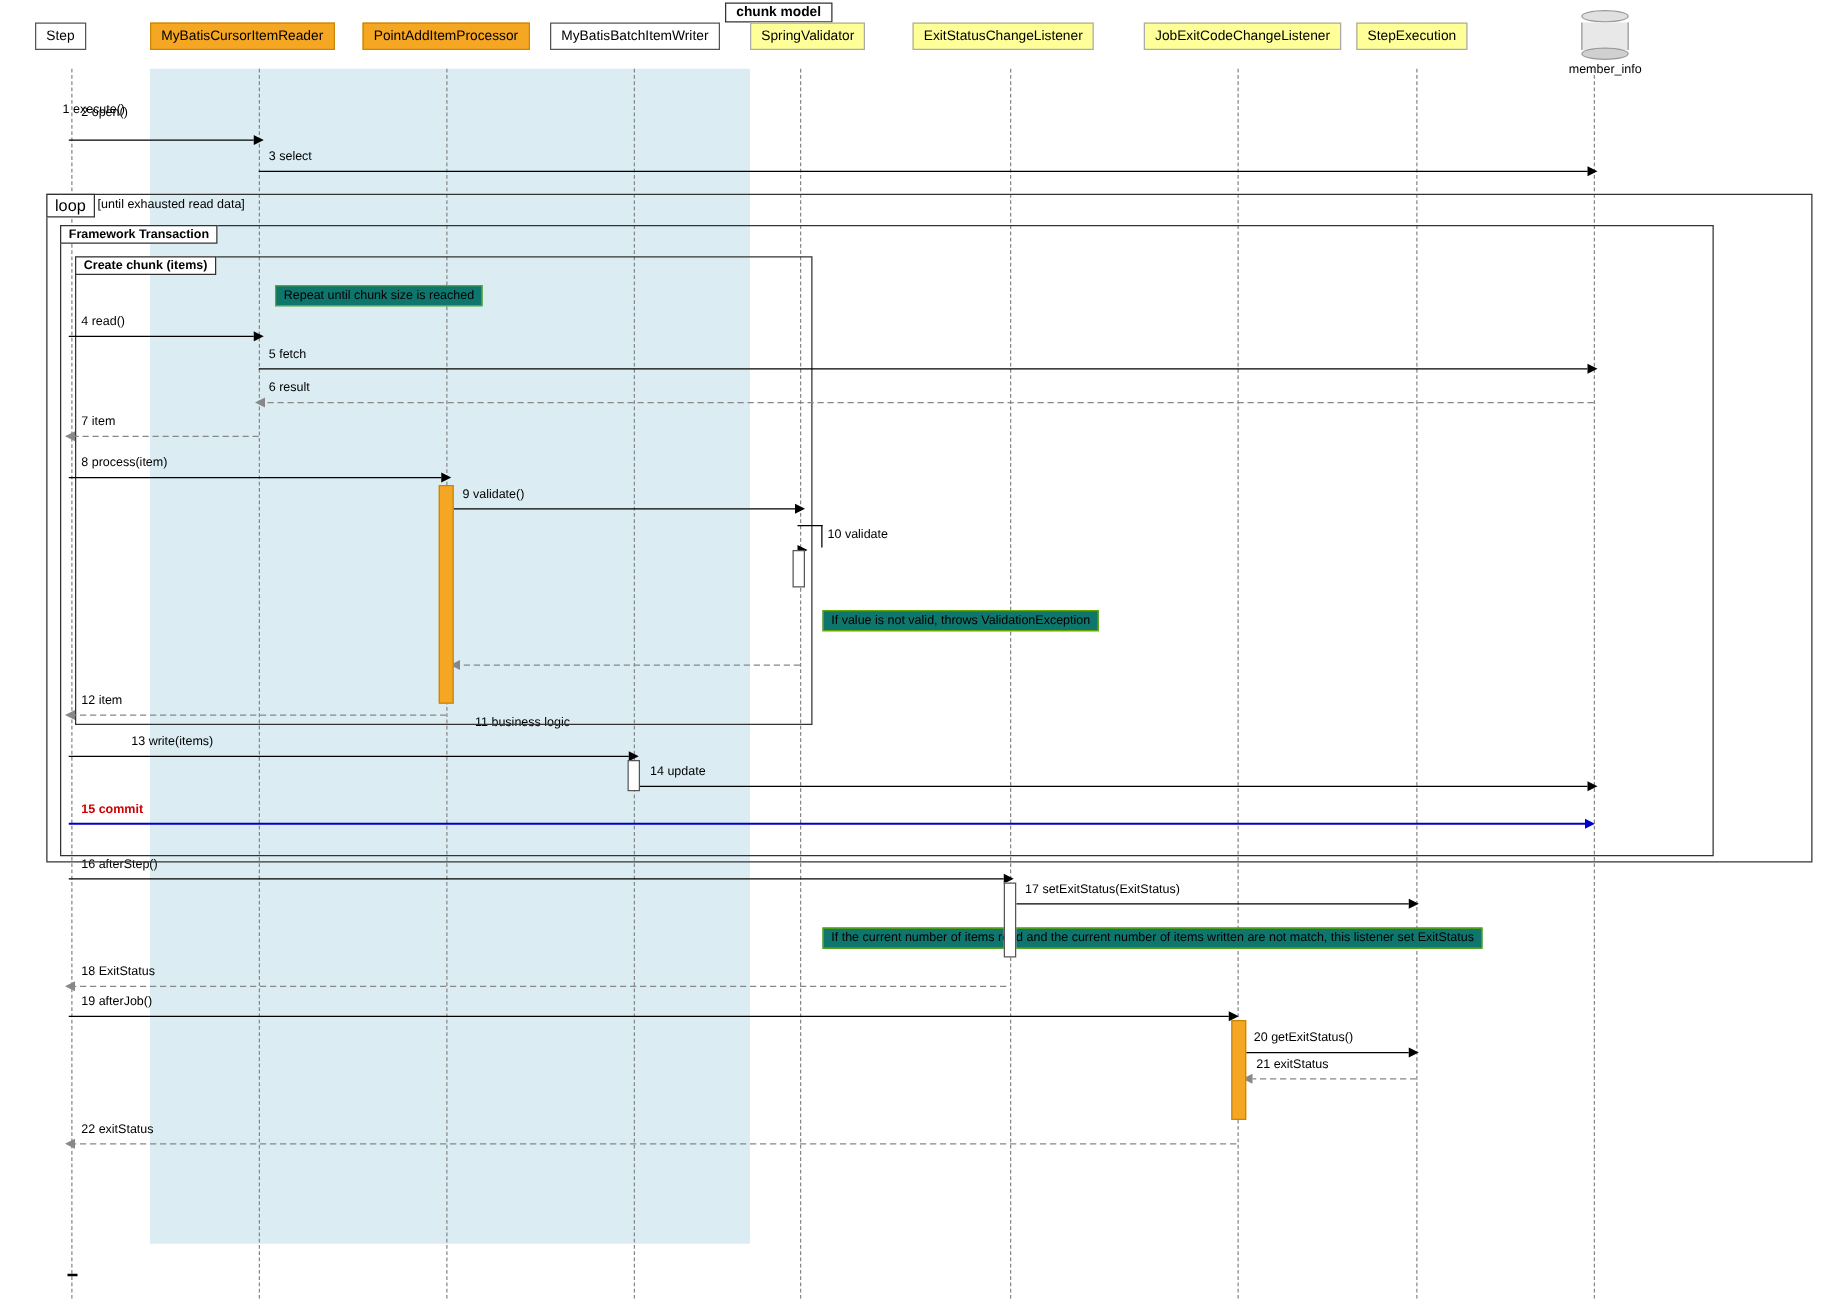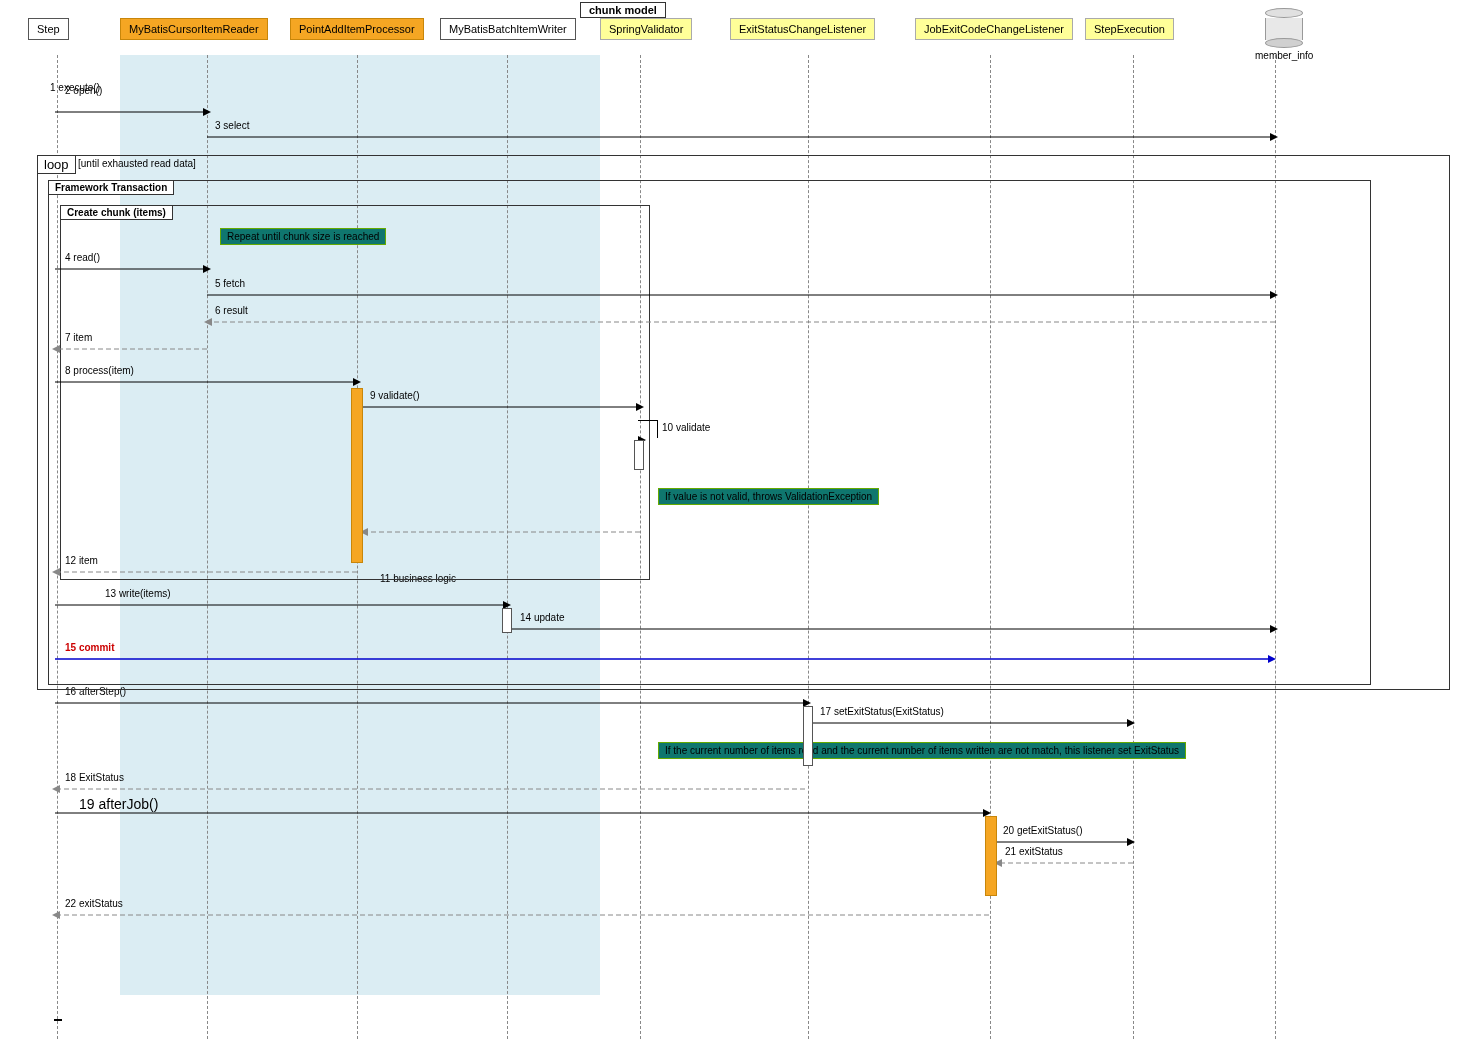--- a/index.html
+++ b/index.html
@@ -221,21 +221,21 @@
   <svg style="position:absolute; top:782px; left:55px; overflow:visible; z-index:5;" width="756" height="15">
     <line x1="750" y1="7" x2="5" y2="7" stroke="#888" stroke-width="1" stroke-dasharray="5,3"></line>
     <polygon points="5,3 -3,7 5,11" fill="#888"></polygon>
   </svg>
   <div style="position:absolute; top:772px; left:65px; font-size:10px;">18 ExitStatus</div>
 
   <svg style="position:absolute; top:806px; left:55px; overflow:visible; z-index:5;" width="940" height="15">
     <line x1="0" y1="7" x2="928" y2="7" stroke="#000" stroke-width="1"></line>
     <polygon points="928,3 936,7 928,11" fill="#000"></polygon>
   </svg>
-  <div style="position:absolute; top:796px; left:79px; font-size:14px;">19 afterJob()</div>
+  <div style="position:absolute; top:796px; left:65px; font-size:10px;">19 afterJob()</div>
 
   <div class="activation" style="left:985px; top:816px; width:12px; height:80px; z-index:6;"></div>
 
   <svg style="position:absolute; top:835px; left:997px; overflow:visible; z-index:5;" width="142" height="15">
     <line x1="0" y1="7" x2="130" y2="7" stroke="#000" stroke-width="1"></line>
     <polygon points="130,3 138,7 130,11" fill="#000"></polygon>
   </svg>
   <div style="position:absolute; top:825px; left:1003px; font-size:10px;">20 getExitStatus()</div>
 
   <svg style="position:absolute; top:856px; left:997px; overflow:visible; z-index:5;" width="142" height="15">

